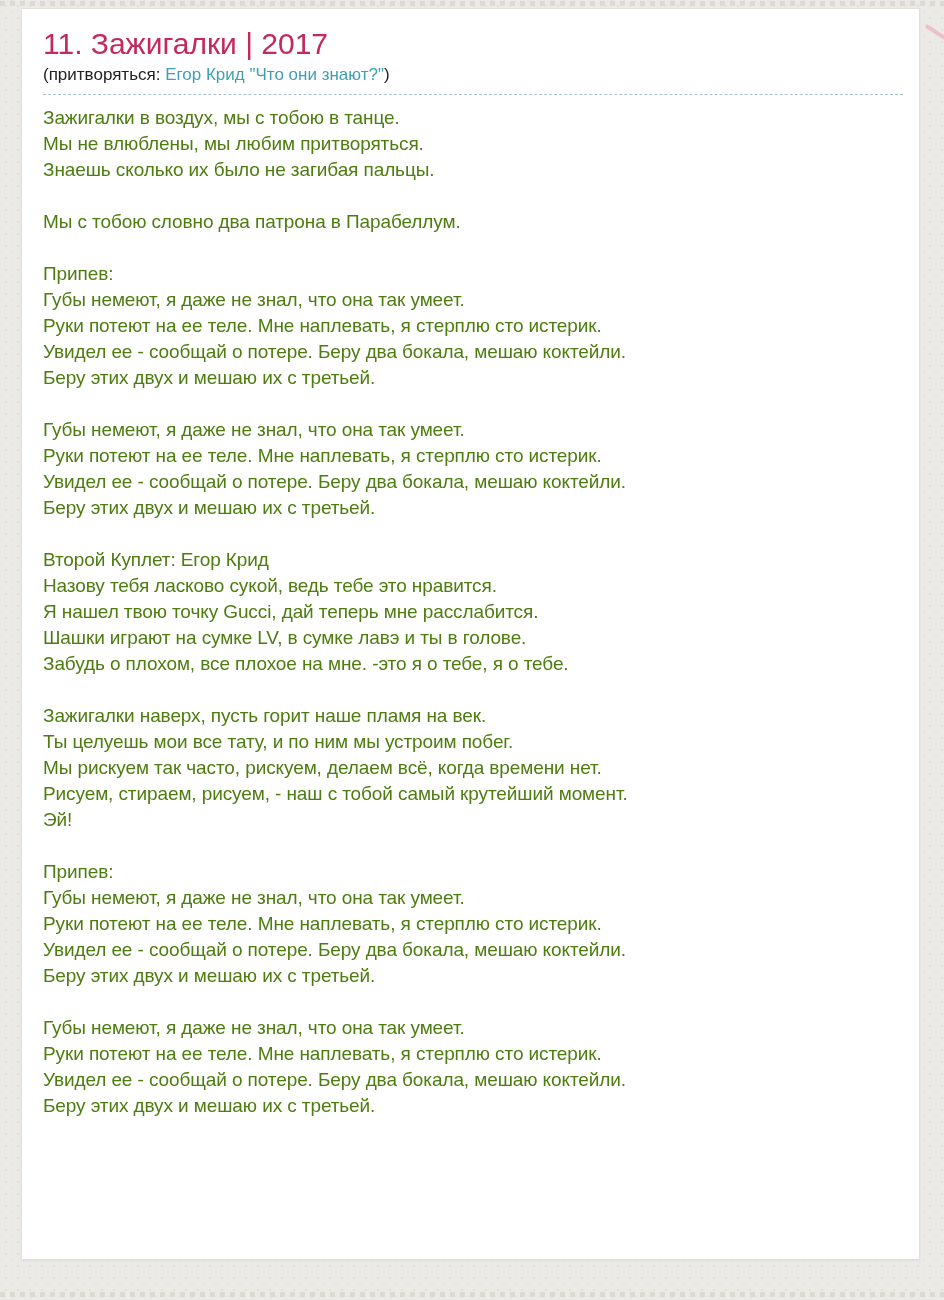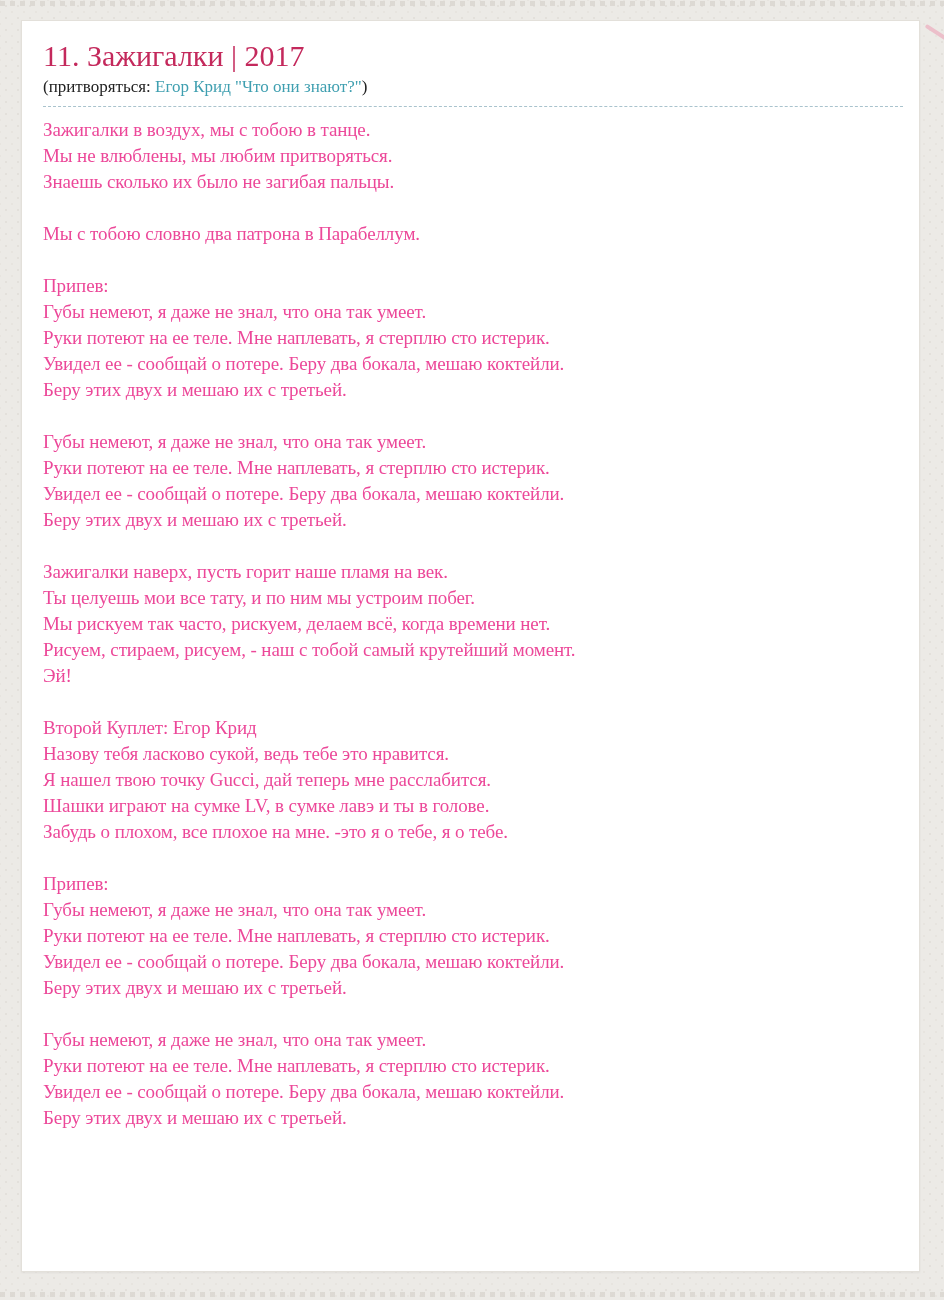--- a/index.html
+++ b/index.html
@@ -27,49 +27,48 @@
   .stitch.bottom { top: 1292px; }
   .pink-accent {
     position: absolute; top: 36px; left: 922px;
     width: 46px; height: 4px;
     background: #ecbfca;
     transform: rotate(33deg);
     border-radius: 2px;
   }
   .card {
     position: absolute;
-    left: 21px; top: 20px;
+    left: 21px; top: 8px;
     width: 899px; height: 1252px;
     background: #ffffff;
     border: 1px solid #e3e0da;
     box-shadow: 0 1px 2px rgba(0,0,0,0.05);
     padding: 18px 2px 0 21px;
     overflow: hidden;
-    font-family: Liberation Serif, serif;
   }
   .header { border-bottom: 1px dashed #a9c3cd; padding-bottom: 9px; margin-right: 14px; }
   .song-title {
     color: #c4295c;
     font-size: 30px;
     font-weight: 400;
     line-height: 34px;
     letter-spacing: 0;
   }
   .performer-line {
     margin-top: 3px;
     font-size: 17px;
     line-height: 21px;
     color: #222222;
   }
   .performer-link {
     color: #3f9fb0;
     text-decoration: none;
     cursor: pointer;
   }
-  .lyrics { margin-top: 10px; color: #ec4899; }
+  .lyrics { margin-top: 10px; color: #4d7c0f; }
   .stanza { margin-bottom: 26px; }
   .stanza:last-child { margin-bottom: 0; }
   .line {
     font-size: 19px;
     line-height: 26px;
     white-space: nowrap;
     letter-spacing: -0.1px;
   }
 </style>
 </head>
@@ -101,32 +100,32 @@
         <div class="line">Увидел ее - сообщай о потере. Беру два бокала, мешаю коктейли.</div>
         <div class="line">Беру этих двух и мешаю их с третьей.</div>
       </div>
       <div class="stanza">
         <div class="line">Губы немеют, я даже не знал, что она так умеет.</div>
         <div class="line">Руки потеют на ее теле. Мне наплевать, я стерплю сто истерик.</div>
         <div class="line">Увидел ее - сообщай о потере. Беру два бокала, мешаю коктейли.</div>
         <div class="line">Беру этих двух и мешаю их с третьей.</div>
       </div>
       <div class="stanza">
+        <div class="line">Второй Куплет: Егор Крид</div>
+        <div class="line">Назову тебя ласково сукой, ведь тебе это нравится.</div>
+        <div class="line">Я нашел твою точку Gucci, дай теперь мне расслабится.</div>
+        <div class="line">Шашки играют на сумке LV, в сумке лавэ и ты в голове.</div>
+        <div class="line">Забудь о плохом, все плохое на мне. -это я о тебе, я о тебе.</div>
+      </div>
+      <div class="stanza">
         <div class="line">Зажигалки наверх, пусть горит наше пламя на век.</div>
         <div class="line">Ты целуешь мои все тату, и по ним мы устроим побег.</div>
         <div class="line">Мы рискуем так часто, рискуем, делаем всё, когда времени нет.</div>
         <div class="line">Рисуем, стираем, рисуем, - наш с тобой самый крутейший момент.</div>
         <div class="line">Эй!</div>
-      </div>
-      <div class="stanza">
-        <div class="line">Второй Куплет: Егор Крид</div>
-        <div class="line">Назову тебя ласково сукой, ведь тебе это нравится.</div>
-        <div class="line">Я нашел твою точку Gucci, дай теперь мне расслабится.</div>
-        <div class="line">Шашки играют на сумке LV, в сумке лавэ и ты в голове.</div>
-        <div class="line">Забудь о плохом, все плохое на мне. -это я о тебе, я о тебе.</div>
       </div>
       <div class="stanza">
         <div class="line">Припев:</div>
         <div class="line">Губы немеют, я даже не знал, что она так умеет.</div>
         <div class="line">Руки потеют на ее теле. Мне наплевать, я стерплю сто истерик.</div>
         <div class="line">Увидел ее - сообщай о потере. Беру два бокала, мешаю коктейли.</div>
         <div class="line">Беру этих двух и мешаю их с третьей.</div>
       </div>
       <div class="stanza">
         <div class="line">Губы немеют, я даже не знал, что она так умеет.</div>

